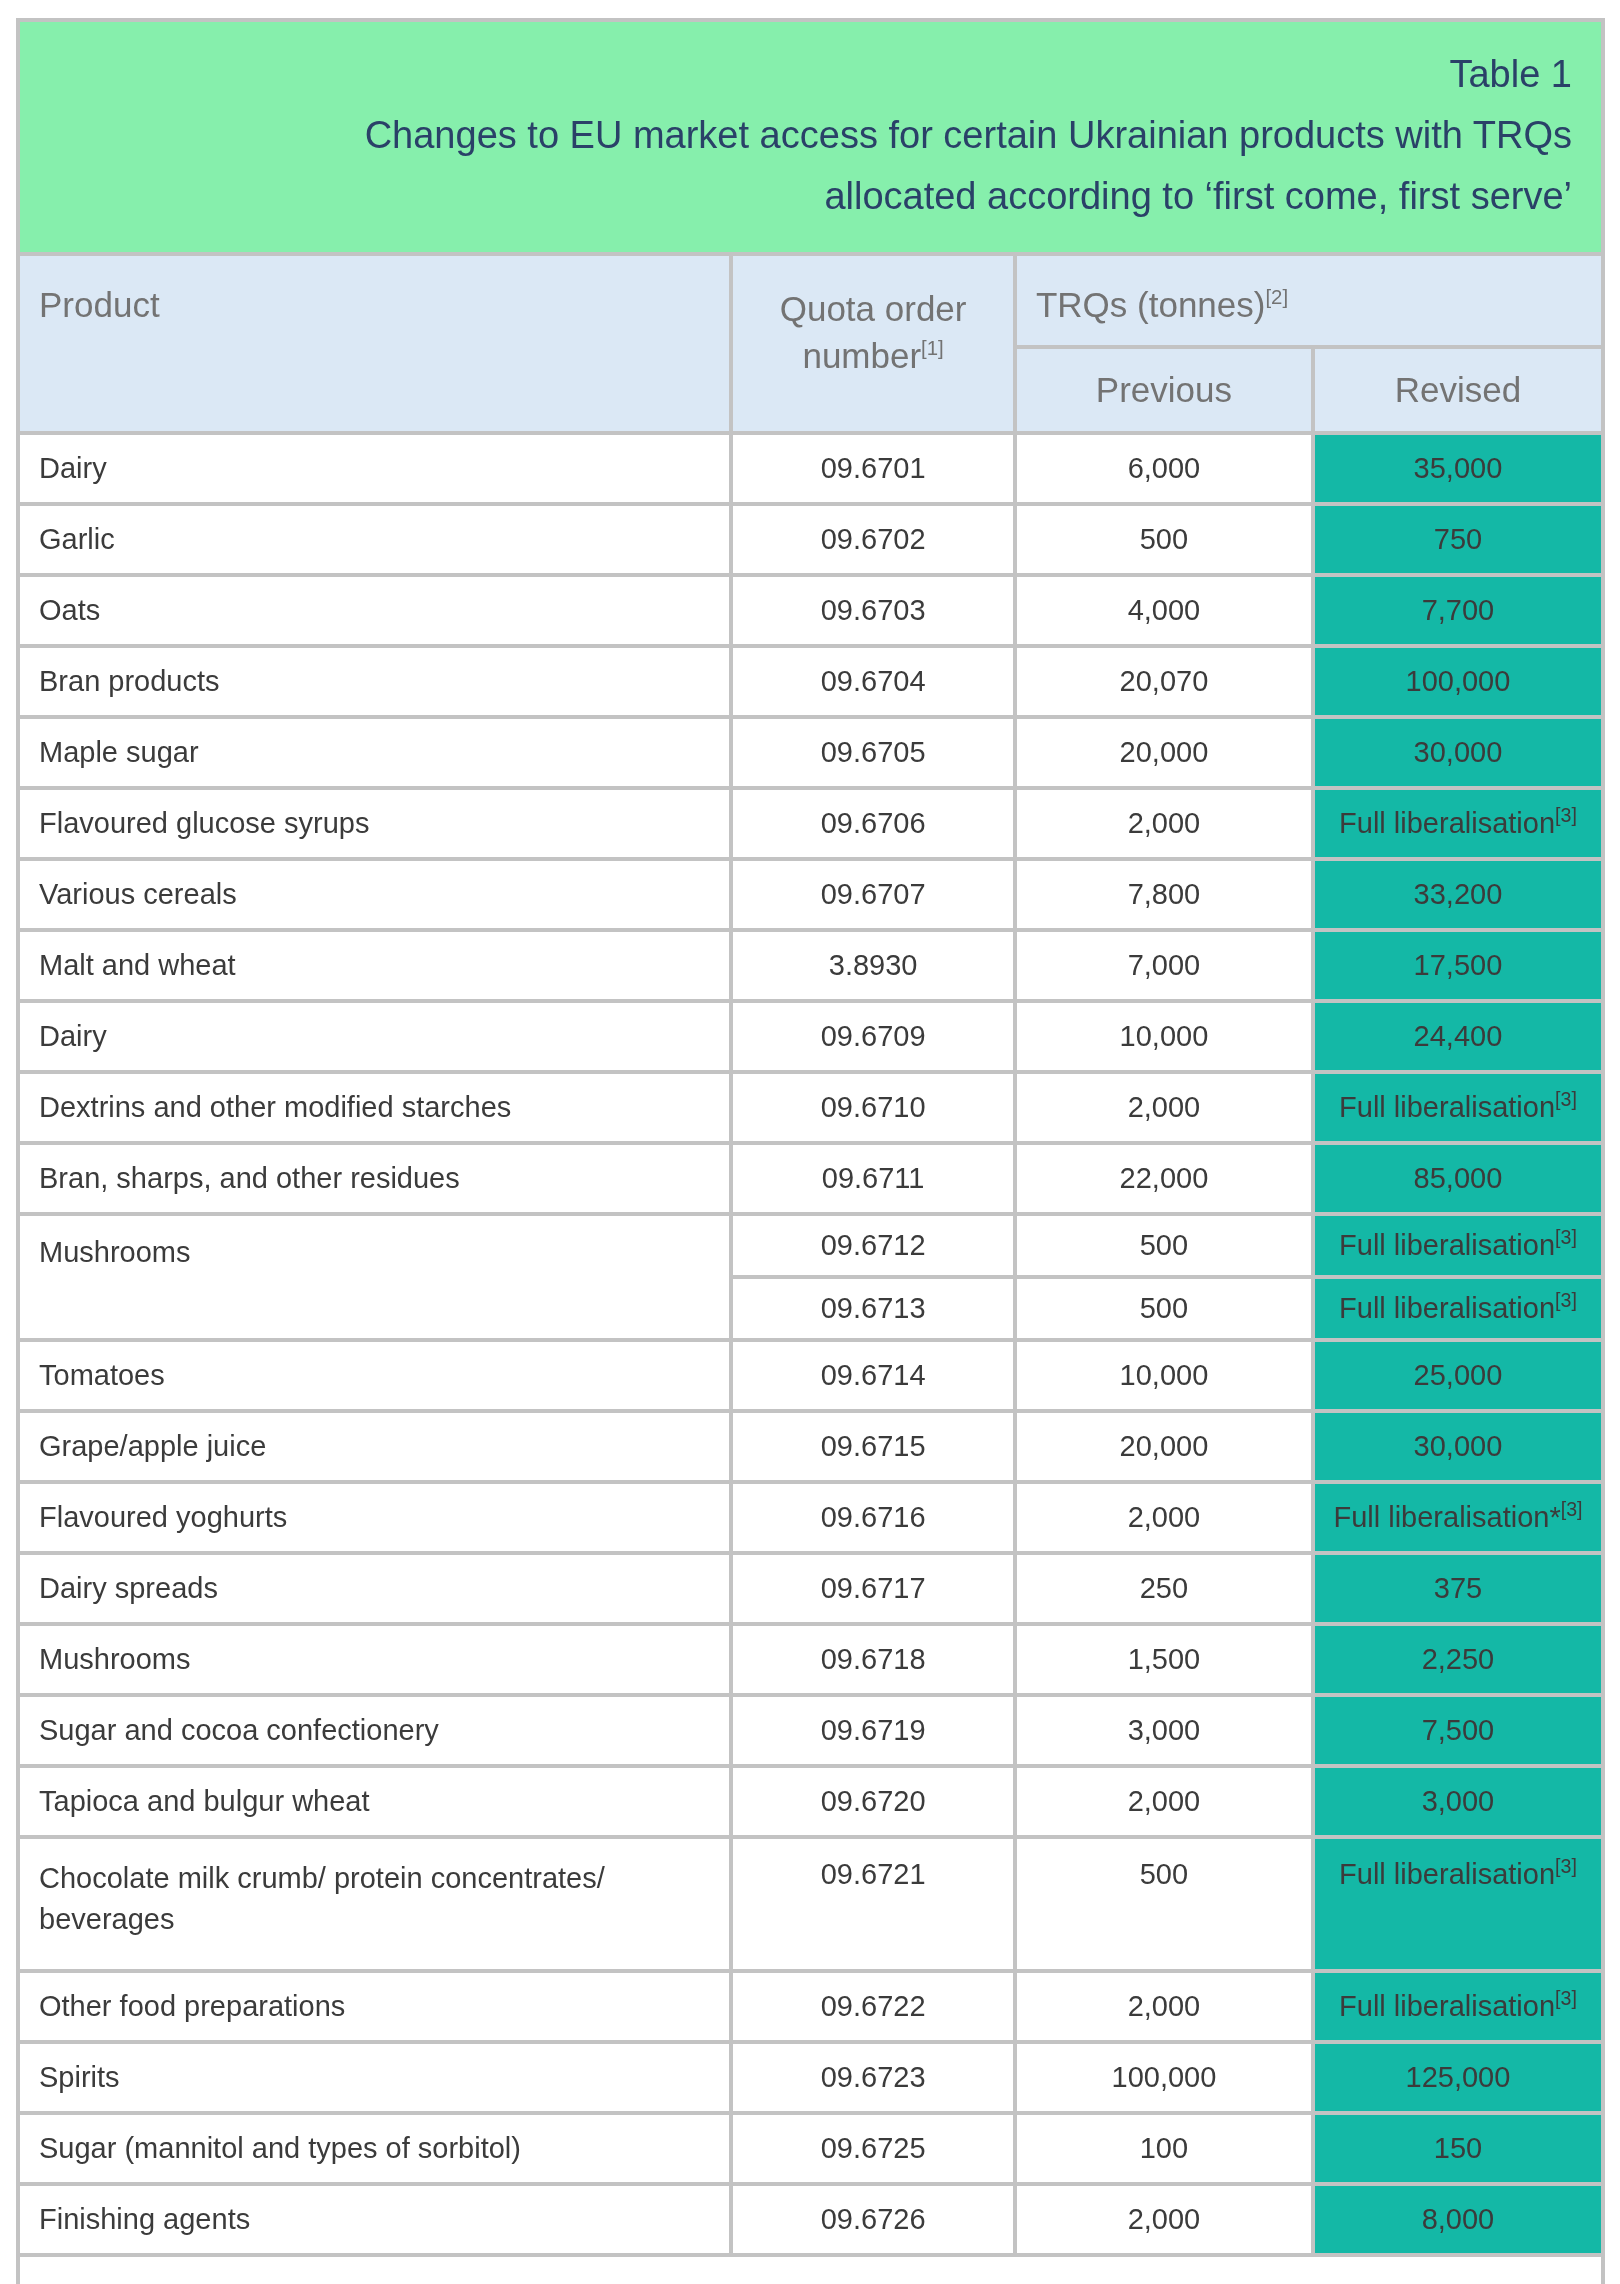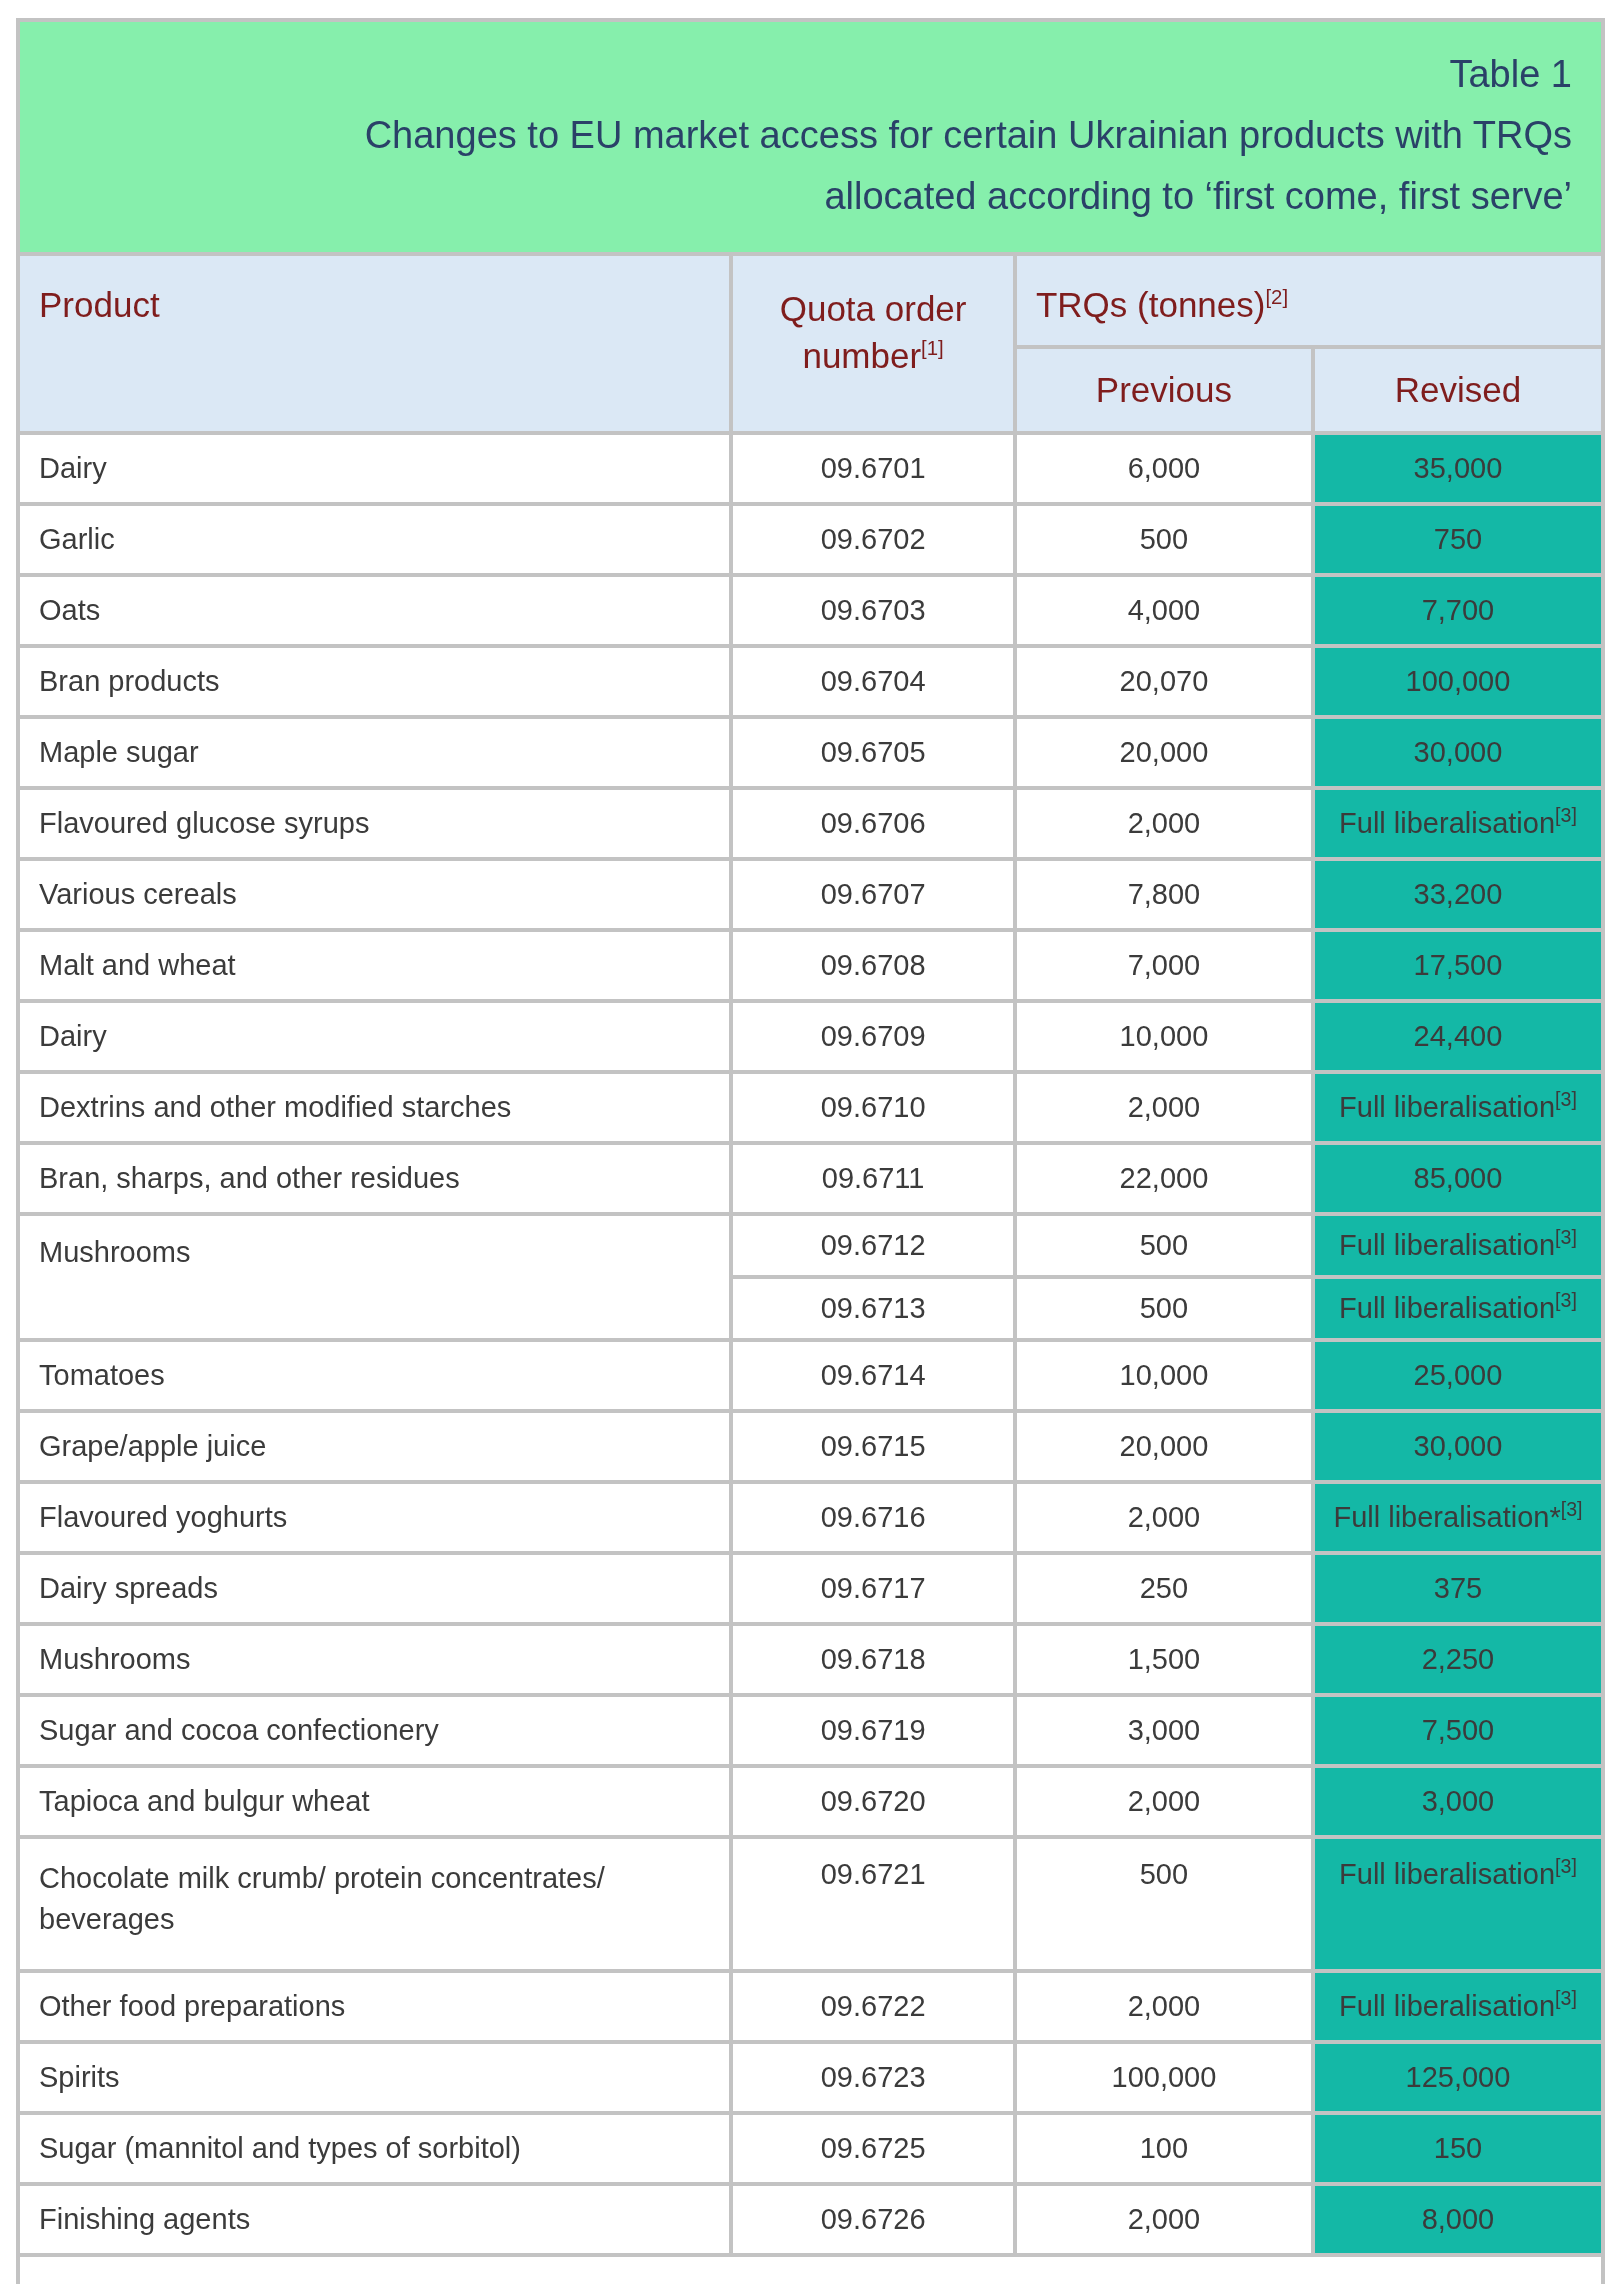--- a/index.html
+++ b/index.html
@@ -10,21 +10,21 @@
   col.c-product{width:45%;}
   col.c-quota{width:17.9%;}
   col.c-prev{width:18.8%;}
   col.c-rev{width:18.3%;}
 
   
   td.title-cell{background:#86efac;color:#2a4168;text-align:right;padding:22px 29px 25px 29px;}
   .title-line{font-size:38px;line-height:61px;font-weight:400;}
 
   
-  thead th{background:#dbe8f5;color:#7f1d1d;font-weight:400;font-size:35px;}
+  thead th{background:#dbe8f5;color:#737373;font-weight:400;font-size:35px;}
   th.h-product{text-align:left;vertical-align:top;padding:29px 14.5px 0 19px;}
   th.h-quota{text-align:center;vertical-align:top;padding:29px 7.3px 0 7.3px;line-height:47px;}
   th.h-trqs{text-align:left;vertical-align:top;padding:29px 14.5px 0 19px;height:93px;}
   th.h-sub{height:86px;text-align:center;vertical-align:middle;padding:0;}
   sup.fn{font-size:20.4px;vertical-align:super;line-height:0;letter-spacing:0;}
 
   
   tbody td{font-size:29px;color:#3b3b3b;background:#ffffff;padding:13px 8.7px;vertical-align:middle;}
   tbody td.product{text-align:left;padding-left:19px;padding-right:19px;line-height:41px;}
   tbody td.quota,tbody td.previous{text-align:center;}
@@ -104,21 +104,21 @@
           <td class="revised"><span>Full liberalisation</span><sup class="rev-sup">[3]</sup></td>
         </tr>
         <tr>
           <td class="product">Various cereals</td>
           <td class="quota">09.6707</td>
           <td class="previous">7,800</td>
           <td class="revised"><span>33,200</span></td>
         </tr>
         <tr>
           <td class="product">Malt and wheat</td>
-          <td class="quota">09.6708</td>
+          <td class="quota">3.8930</td>
           <td class="previous">7,000</td>
           <td class="revised"><span>17,500</span></td>
         </tr>
         <tr>
           <td class="product">Dairy</td>
           <td class="quota">09.6709</td>
           <td class="previous">10,000</td>
           <td class="revised"><span>24,400</span></td>
         </tr>
         <tr>

